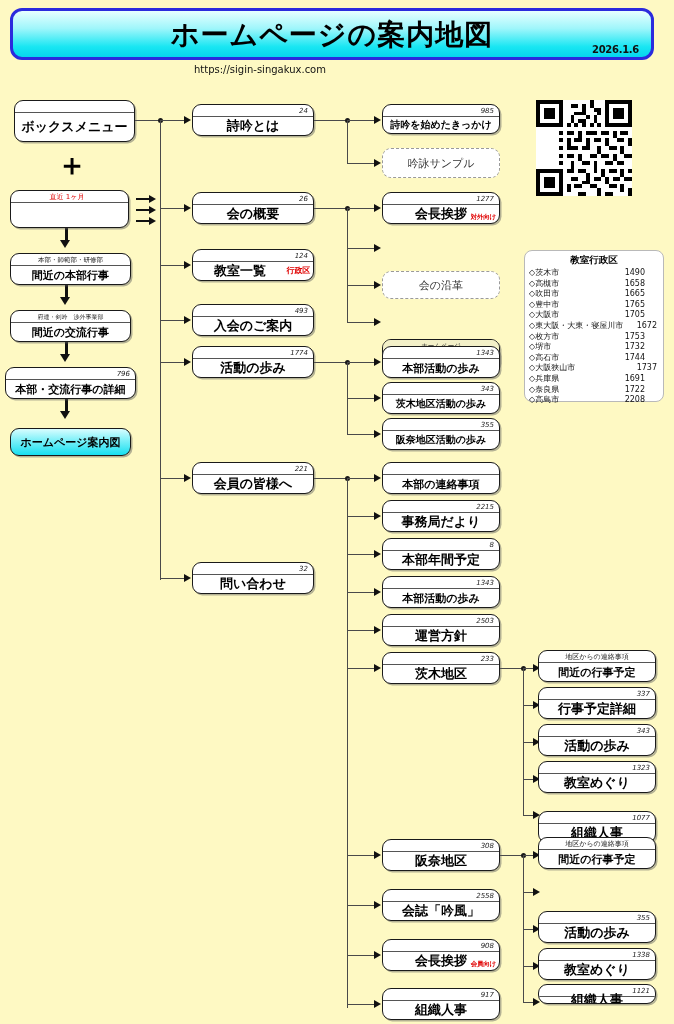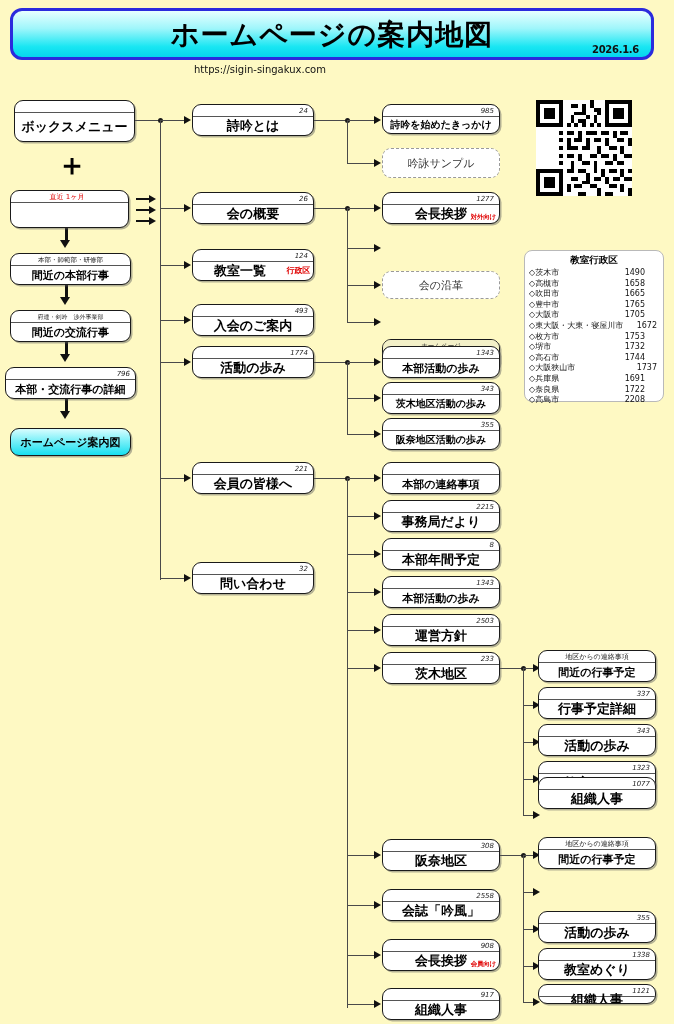--- a/index.html
+++ b/index.html
@@ -559,21 +559,21 @@
     <div class="lbl">行事予定詳細</div>
   </div>
   <div class="node" style="left:538px;top:724px;width:118px;height:32px;">
     <div class="cap">343</div>
     <div class="lbl">活動の歩み</div>
   </div>
   <div class="node" style="left:538px;top:761px;width:118px;height:32px;">
     <div class="cap">1323</div>
     <div class="lbl">教室めぐり</div>
   </div>
-  <div class="node" style="left:538px;top:777px;width:118px;height:32px;">
+  <div class="node" style="left:538px;top:811px;width:118px;height:32px;">
     <div class="cap">1077</div>
     <div class="lbl">組織人事</div>
   </div>
 
   <div class="node" style="left:538px;top:837px;width:118px;height:32px;">
     <div class="cap ctr" style="font-size:7px;">地区からの連絡事項</div>
     <div class="lbl sm">間近の行事予定</div>
   </div>
   <div class="node" style="left:538px;top:911px;width:118px;height:32px;">
     <div class="cap">355</div>

